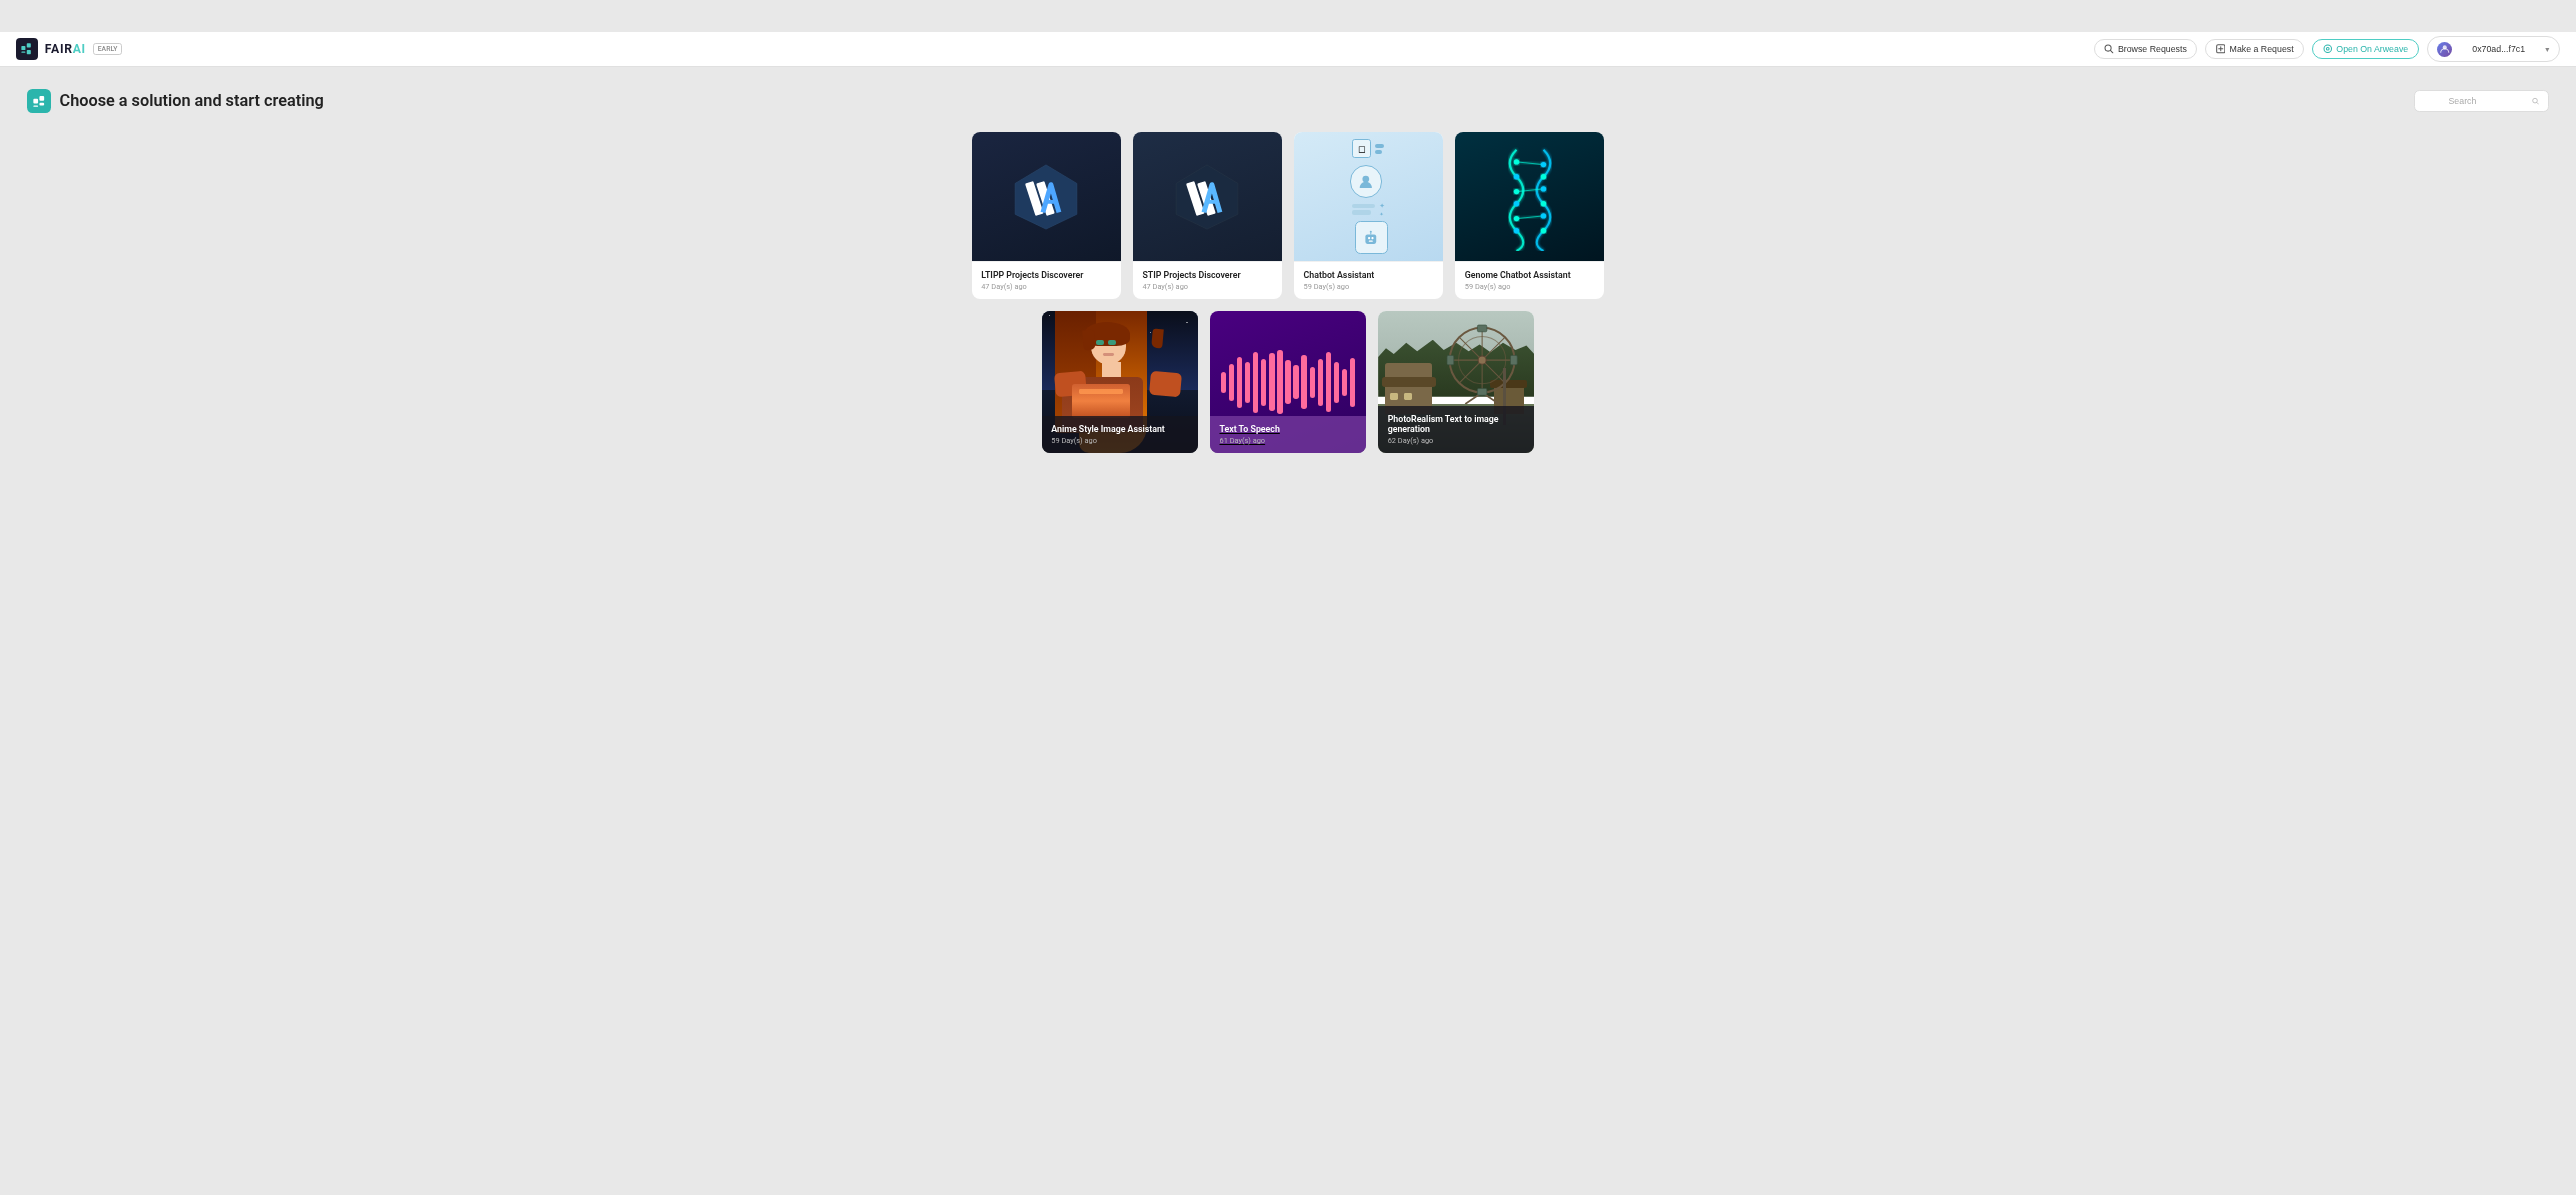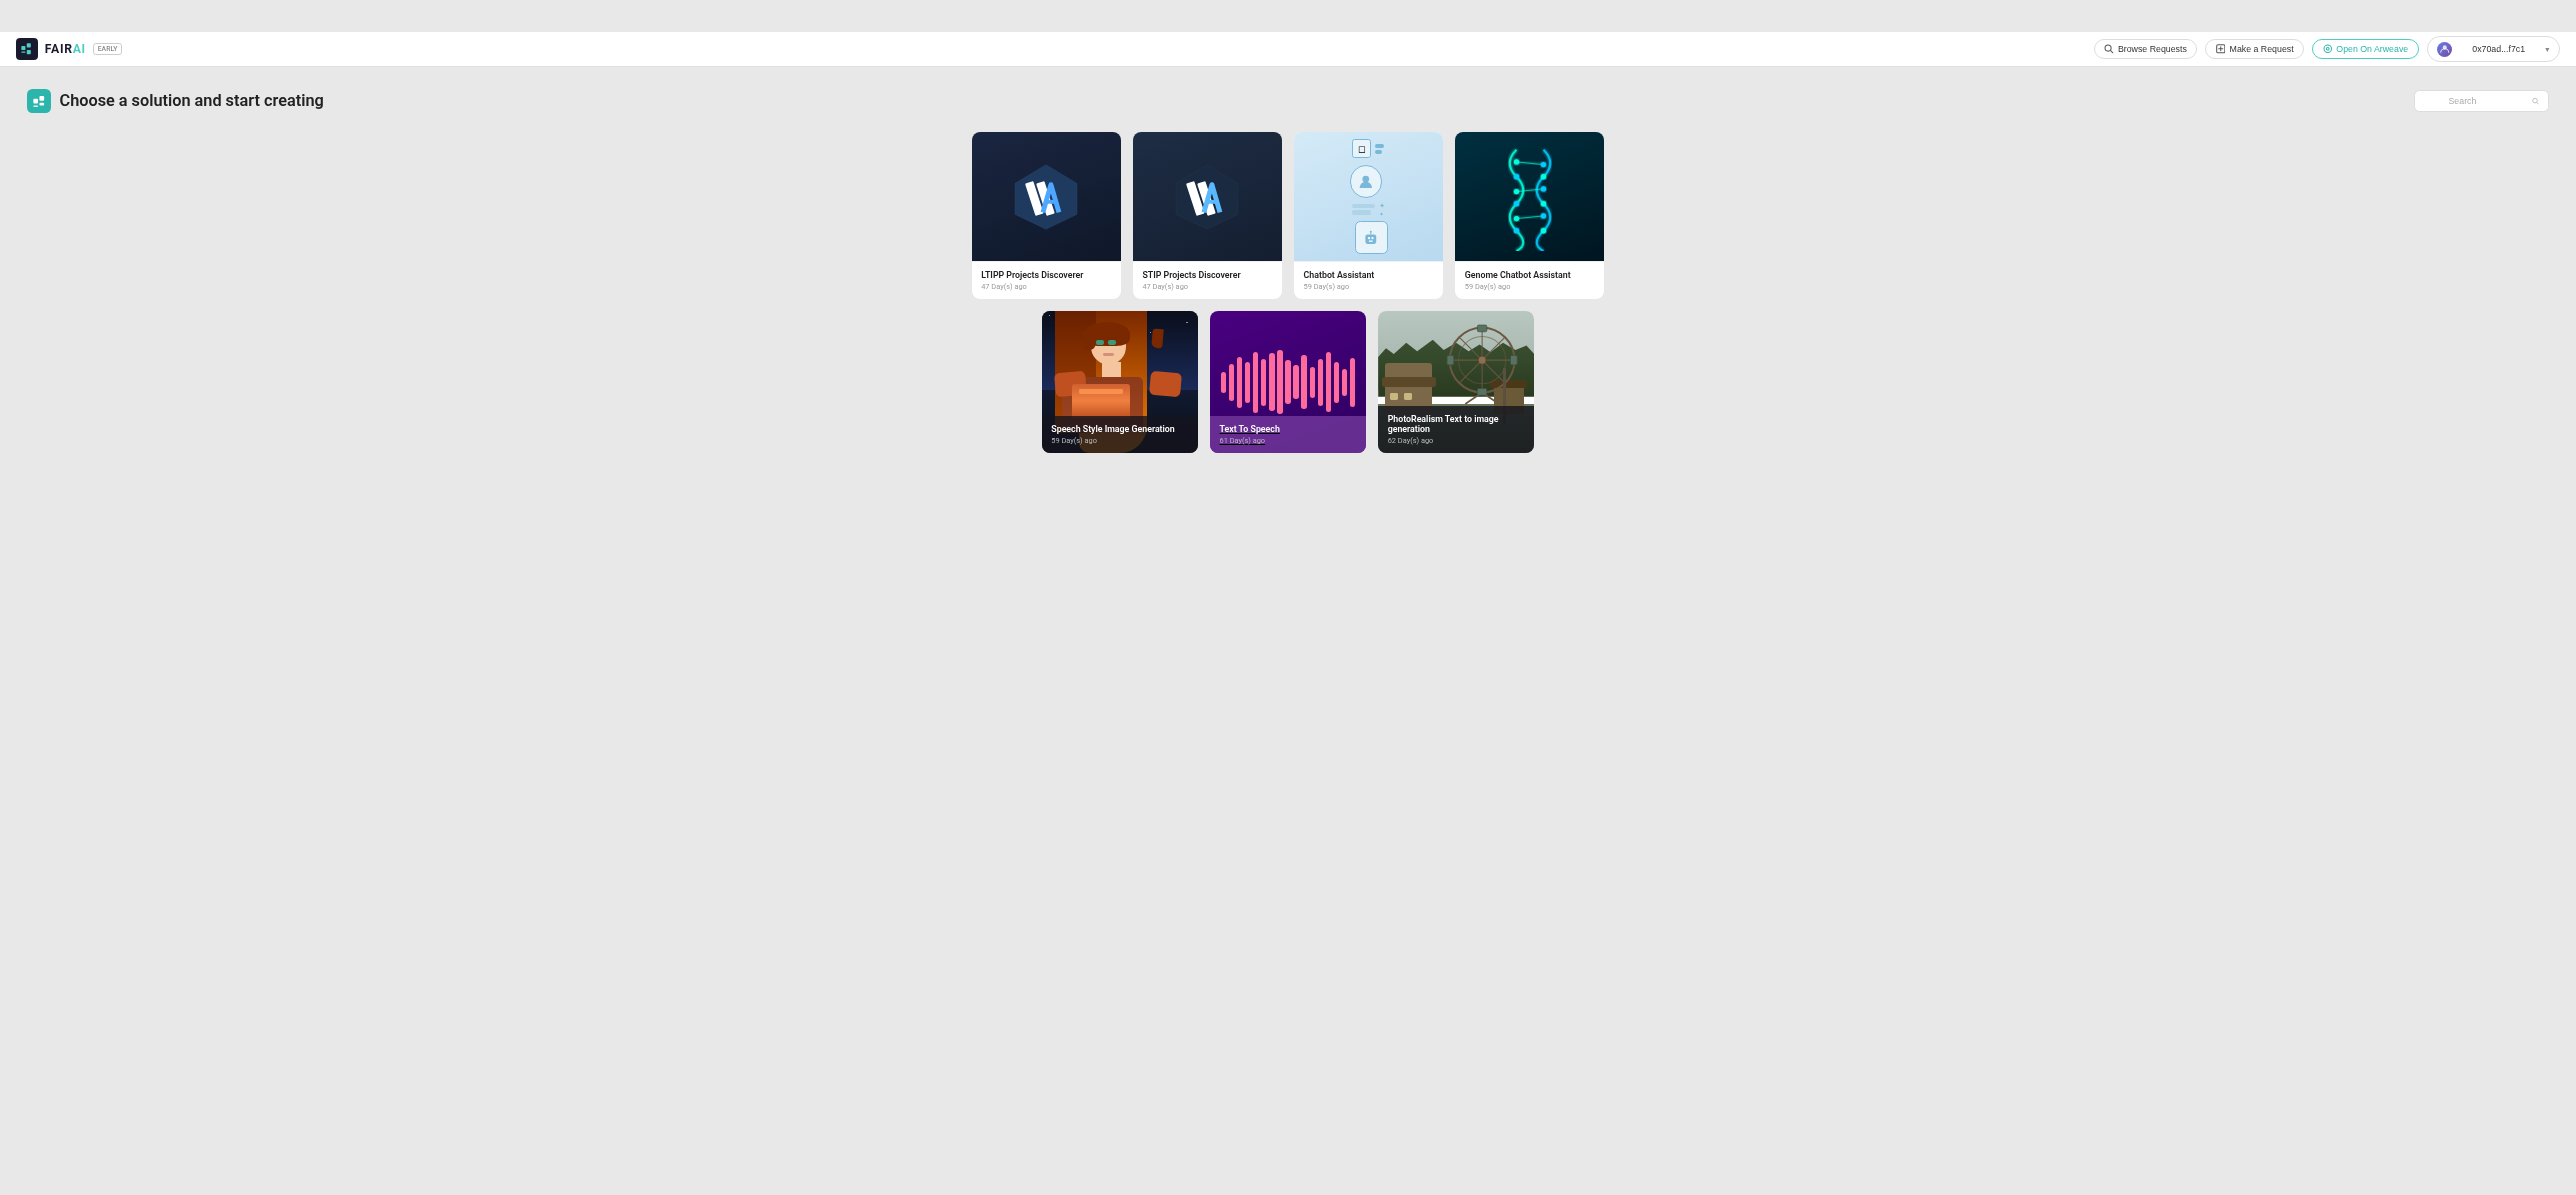--- a/index.html
+++ b/index.html
@@ -573,21 +573,21 @@
           <div style="position:absolute;top:28.4px;left:54px;width:8.1px;height:5.4px;background:#3a9a7a;border-radius:2px;"></div>
           <div style="position:absolute;top:28.4px;left:66px;width:8.1px;height:5.4px;background:#3a9a7a;border-radius:2px;"></div>
 
           <div style="position:absolute;top:42px;left:61px;width:10.8px;height:2.7px;background:#d4907a;border-radius:1.4px;"></div>
 
           <div style="position:absolute;top:3.4px;left:6.8px;width:1.4px;height:1.4px;background:white;border-radius:50%;opacity:0.8;"></div>
           <div style="position:absolute;top:10.2px;right:10.2px;width:1.4px;height:1.4px;background:white;border-radius:50%;opacity:0.6;"></div>
           <div style="position:absolute;top:20.3px;left:108px;width:1.4px;height:1.4px;background:white;border-radius:50%;opacity:0.7;"></div>
         </div>
         <div class="card-info-overlay">
-          <div class="card-title">Speech Style Image Generation</div>
+          <div class="card-title">Anime Style Image Assistant</div>
           <div class="card-time">59 Day(s) ago</div>
         </div>
       </div>
     </div>
 
     <div class="card card-lg">
       <div class="card-image">
         <div class="tts-bg">
           <div class="waveform" id="waveform-container">
 

